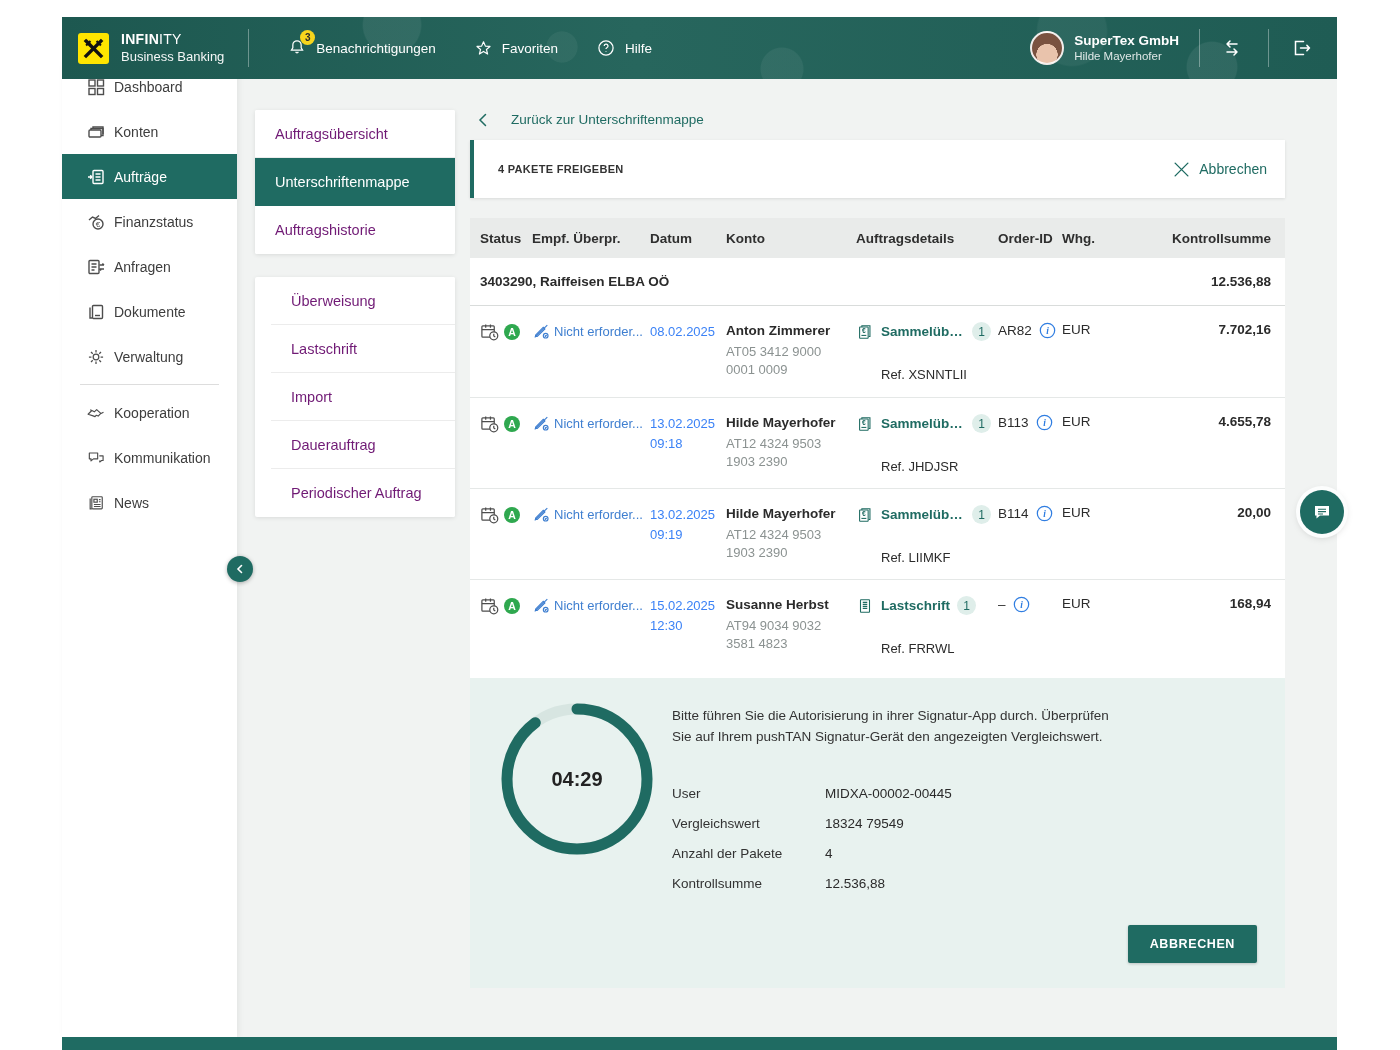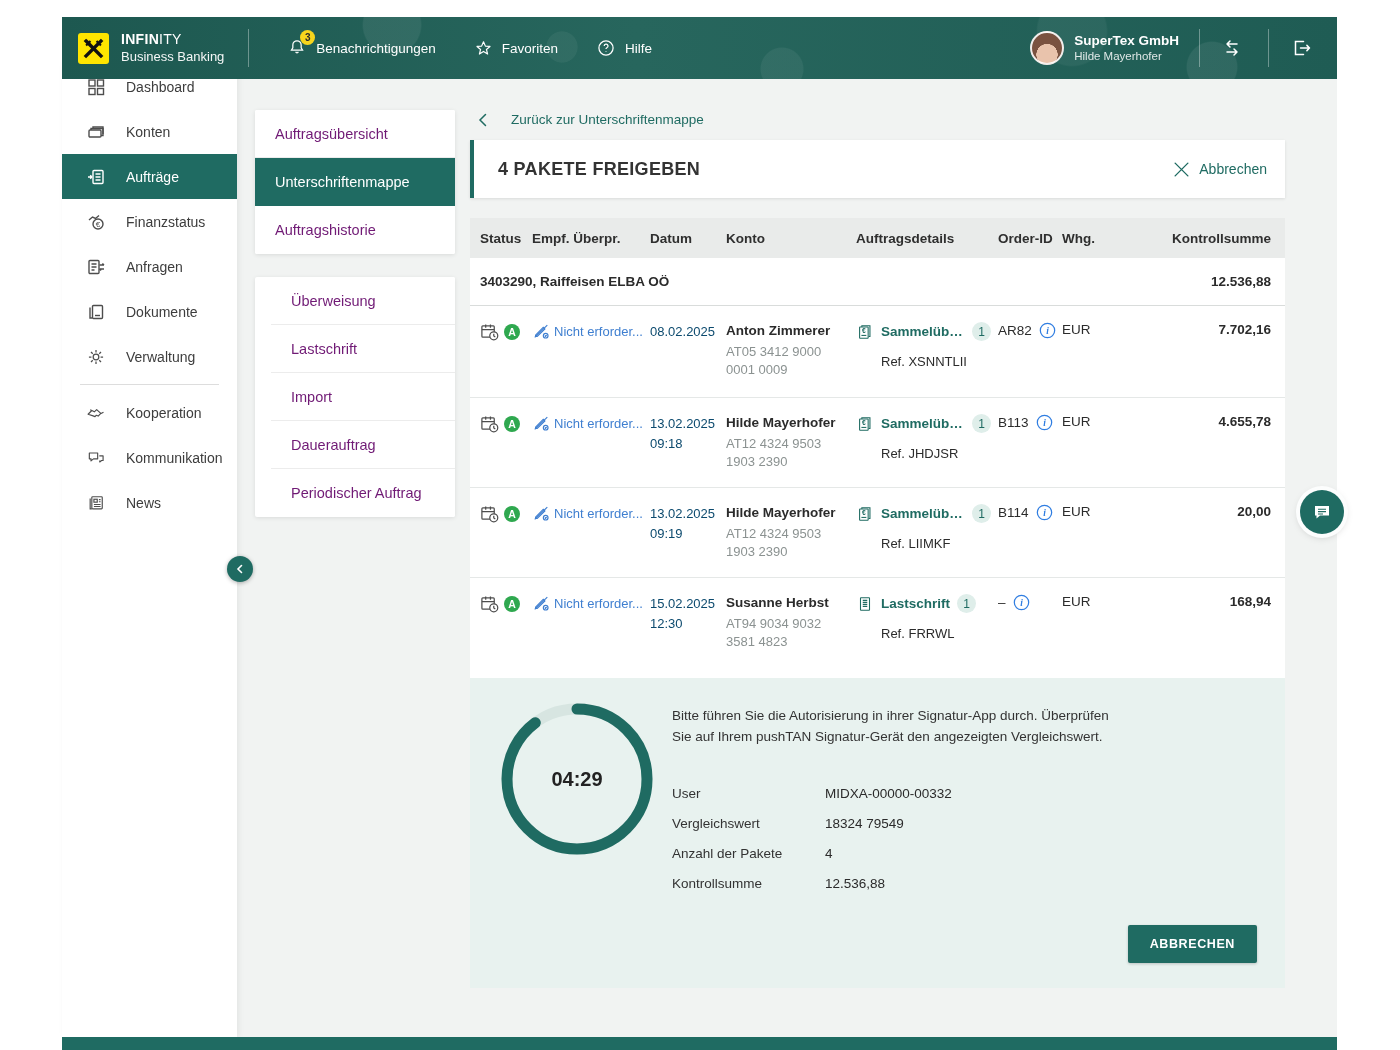--- a/index.html
+++ b/index.html
@@ -34,21 +34,21 @@
   .user-block { margin-left:10px; line-height:1.3; }
   .user-block .company { font-size:13.5px; font-weight:700; }
   .user-block .person { font-size:11.5px; opacity:.85; }
   .tb-right .tb-divider { margin:0 20px; }
   .tb-iconbtn { cursor:pointer; display:flex; align-items:center; margin-right:4px; }
   .tb-right-pad { width:20px; }
 
   
   .sidebar { position:absolute; left:0; top:62px; width:175px; bottom:13px; background:#fff;
     box-shadow:2px 0 6px rgba(0,0,0,.06); z-index:3; padding-top:2px; }
-  .side-item { display:flex; align-items:center; gap:20px; height:45px; padding-left:24px;
+  .side-item { display:flex; align-items:center; gap:8px; height:45px; padding-left:24px;
     font-size:14px; color:#3d3d3d; cursor:pointer; }
   .side-item svg { flex:0 0 auto; stroke:#4d4d4d; }
   .side-item.selected { background:#1f6b62; color:#fff; }
   .side-item.selected svg { stroke:#fff; }
   .side-sep { height:1px; background:#ddd; margin:5px 18px 5px 18px; }
   .collapse-btn { position:absolute; left:165px; top:556px; width:26px; height:26px; border-radius:50%;
     background:#1f6b62; display:flex; align-items:center; justify-content:center; z-index:6;
     box-shadow:0 1px 4px rgba(0,0,0,.3); cursor:pointer; }
 
   
@@ -64,48 +64,48 @@
   .subnav-item.selected { background:#1f6b62; color:#fff; border-color:#1f6b62; }
 
   .panel { position:absolute; left:233px; top:0; width:815px; }
 
   .back-link { position:absolute; left:8px; top:50px; display:flex; align-items:center; gap:24px;
     color:#1f6b62; font-size:13.5px; cursor:pointer; }
 
   .title-card { position:absolute; left:0; top:78px; width:815px; height:58px; background:#fff;
     border-left:4px solid #1f6b62; box-shadow:0 1px 3px rgba(0,0,0,.1);
     display:flex; align-items:center; padding:0 18px 0 24px; }
-  .title-card h1 { font-size:18px; font-weight:700; color:#333; letter-spacing:.3px; }
+  .title-card h1 { font-size:11px; font-weight:700; color:#333; letter-spacing:.3px; }
   .cancel-x { margin-left:auto; display:flex; align-items:center; gap:9px; color:#1f6b62; font-size:14px; cursor:pointer; }
 
   .grid-cols { display:grid; grid-template-columns:52px 118px 76px 130px 142px 64px 48px 1fr; padding:0 14px 0 10px; }
   .thead { position:absolute; left:0; top:156px; width:815px; height:40px; background:#e9ebea;
     align-items:center; font-size:13.5px; font-weight:700; color:#2f2f2f; }
   .thead .th-right { text-align:right; }
 
   .tbody { position:absolute; left:0; top:196px; width:815px; background:#fff; }
   .group-row { display:flex; align-items:center; justify-content:space-between; height:48px;
     padding:0 14px 0 10px; font-size:13.5px; font-weight:700; color:#2b2b2b; border-bottom:1px solid #d9dcdb; }
   .srow { border-bottom:1px solid #e5e8e7; align-items:start; }
   .srow:last-child { border-bottom:none; }
   .cell { padding-top:16px; padding-bottom:14px; font-size:13.5px; color:#2b2b2b; }
   .c-status { display:flex; gap:5px; align-items:center; padding-right:4px; }
   .a-badge { width:16px; height:16px; border-radius:50%; background:#2fa84f; color:#fff; font-size:10.5px;
     font-weight:700; display:flex; align-items:center; justify-content:center; flex:0 0 auto; }
   .c-empf { display:flex; gap:4px; align-items:center; color:#3f7fd0; padding-right:6px; }
   .c-empf .lbl { font-size:13px; white-space:nowrap; overflow:hidden; text-overflow:ellipsis; cursor:pointer; }
-  .c-date { color:#0c4a6e; font-size:13px; line-height:1.55; }
+  .c-date { color:#3b82f6; font-size:13px; line-height:1.55; }
   .c-konto .nm { font-weight:700; line-height:1.3; }
   .c-konto .ib { color:#8b9291; font-size:13px; line-height:1.45; margin-top:3px; max-width:118px; }
   .c-det .l1 { display:flex; align-items:center; gap:7px; }
   .c-det .tlabel { color:#1f6b62; font-weight:700; font-size:13.5px; white-space:nowrap; overflow:hidden;
     text-overflow:ellipsis; max-width:84px; cursor:pointer; }
   .cnt-badge { width:19px; height:19px; border-radius:50%; background:#dfeeea; color:#1f6b62; font-size:12px;
     display:flex; align-items:center; justify-content:center; flex:0 0 auto; }
-  .c-det .ref { margin-top:13px; padding-left:25px; font-size:13px; color:#2b2b2b; }
+  .c-det .ref { margin-top:26px; padding-left:25px; font-size:13px; color:#2b2b2b; }
   .c-order { display:flex; align-items:center; gap:7px; }
   .c-amt { text-align:right; font-weight:700; }
 
   
   .auth { position:absolute; left:0; top:616px; width:815px; height:310px; background:#e8f2ef; }
   .ring-wrap { position:absolute; left:26px; top:20px; width:162px; height:162px; }
   .ring-wrap .timer-text { position:absolute; inset:0; display:flex; align-items:center; justify-content:center;
     font-size:20px; font-weight:700; color:#222; }
   .auth-text { position:absolute; left:202px; top:28px; width:438px; font-size:13.5px; color:#333; line-height:1.55; }
   .kv-list { position:absolute; left:202px; top:100px; width:480px; }
@@ -546,21 +546,21 @@
           <svg width="162" height="162" viewBox="0 0 162 162">
             <circle cx="81" cy="81" r="70" fill="none" stroke="#d7e5e1" stroke-width="11"></circle>
             <circle id="timer-arc" cx="81" cy="81" r="70" fill="none" stroke="#1f6b62" stroke-width="11" stroke-linecap="round" transform="rotate(-90 81 81)" stroke-dasharray="394.5 439.8"></circle>
           </svg>
           <div class="timer-text">04:29</div>
         </div>
         <p class="auth-text">Bitte führen Sie die Autorisierung in ihrer Signatur-App durch. Überprüfen Sie auf Ihrem pushTAN Signatur-Gerät den angezeigten Vergleichswert.</p>
         <div class="kv-list">
           <div class="kv-row">
             <span class="k">User</span>
-            <span class="v">MIDXA-00000-00332</span>
+            <span class="v">MIDXA-00002-00445</span>
           </div>
           <div class="kv-row">
             <span class="k">Vergleichswert</span>
             <span class="v">18324 79549</span>
           </div>
           <div class="kv-row">
             <span class="k">Anzahl der Pakete</span>
             <span class="v">4</span>
           </div>
           <div class="kv-row">

